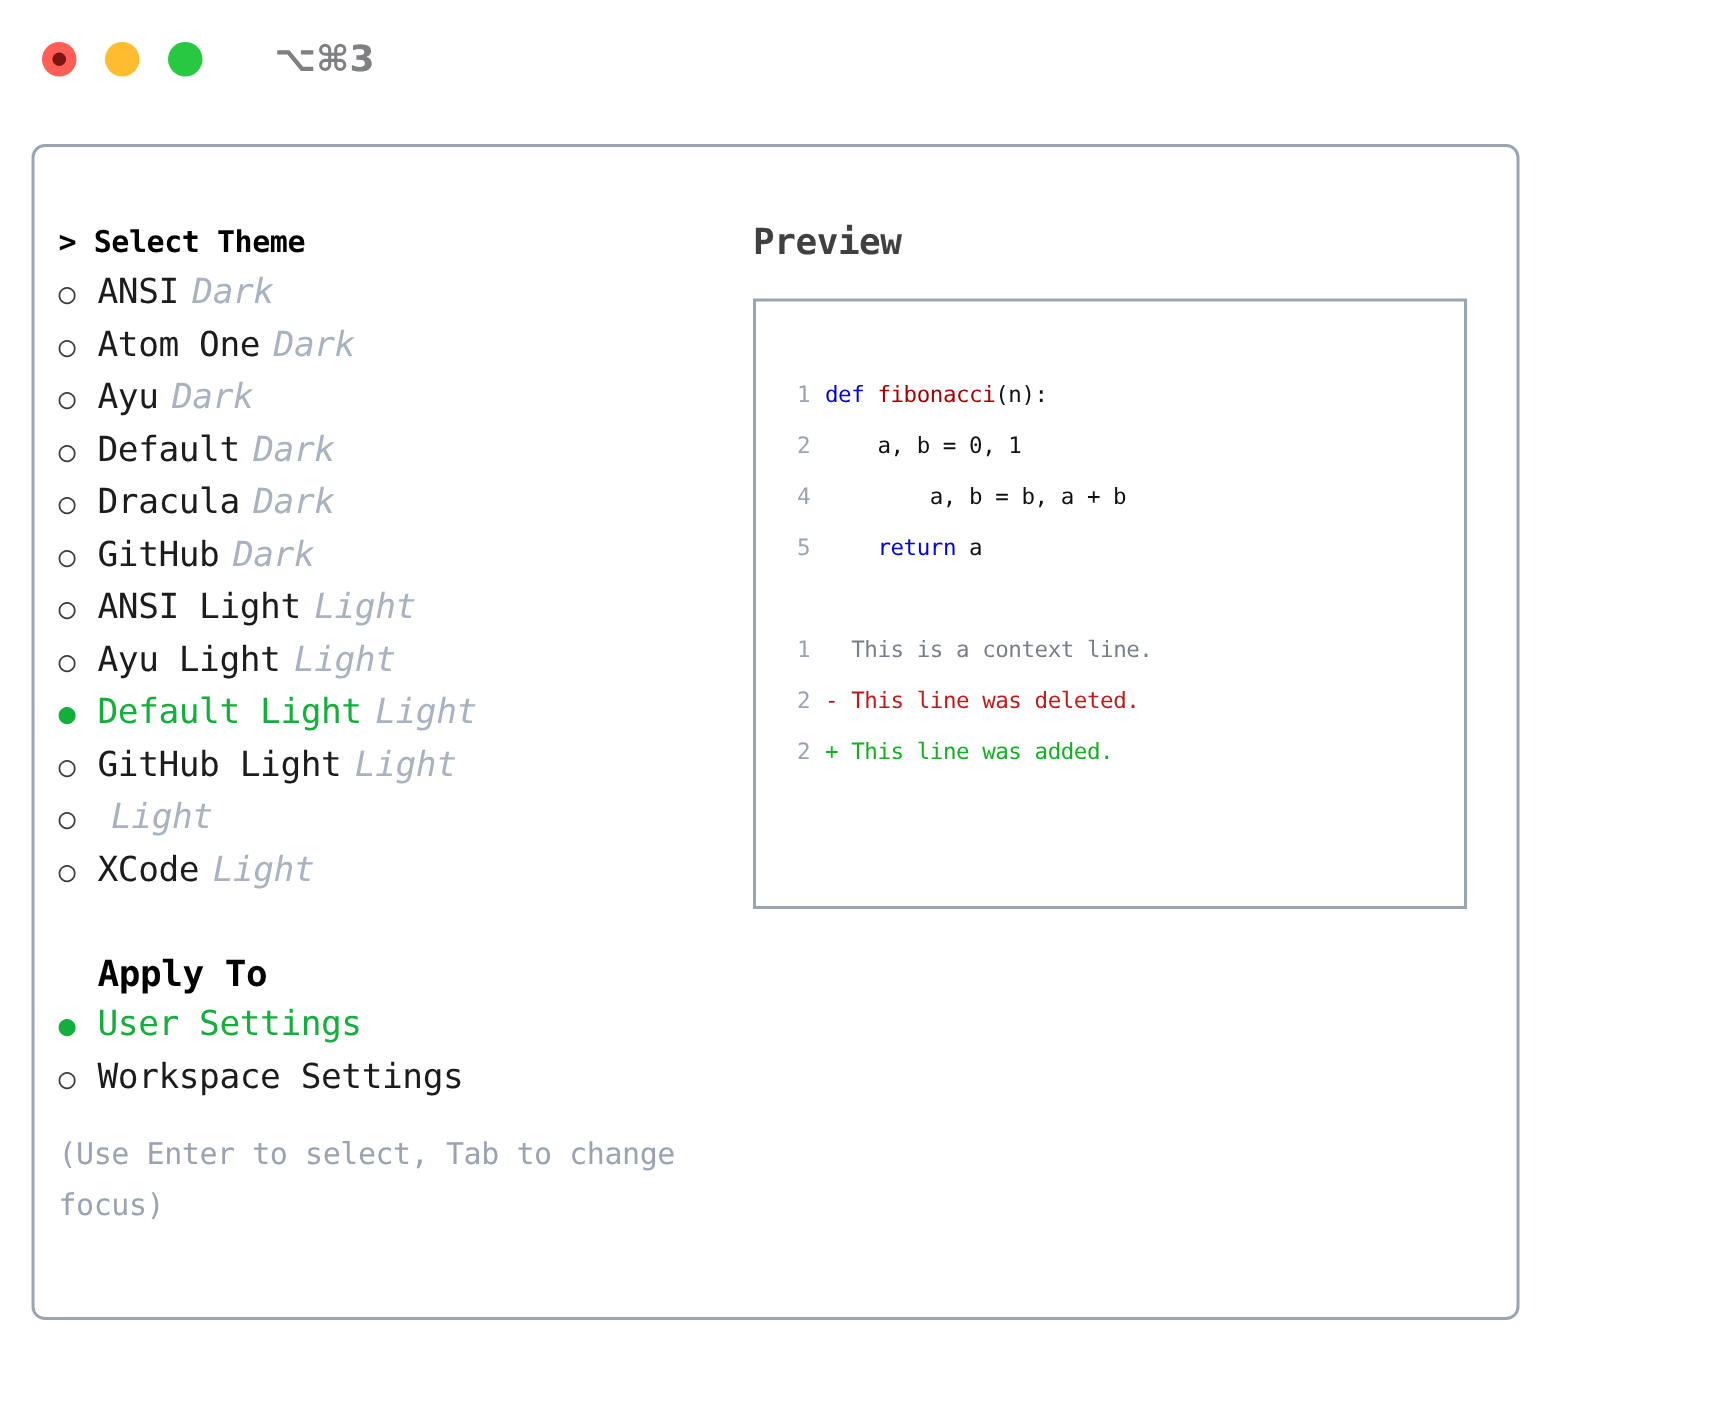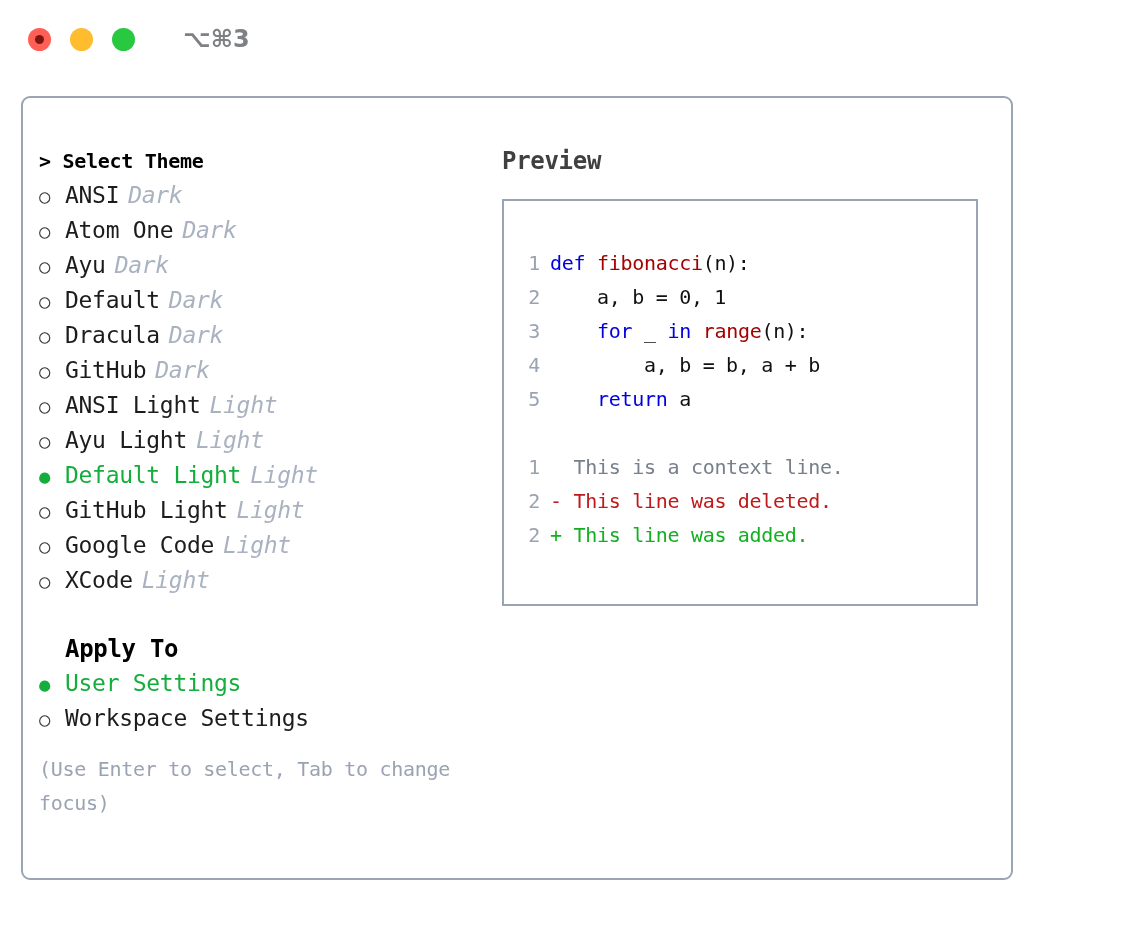--- a/index.html
+++ b/index.html
@@ -161,21 +161,21 @@
   .preview-box {
     margin-top: 21px;
     width: 476px;
     height: 407px;
     border: 2px solid #9aa5b4;
     box-sizing: border-box;
     background: #ffffff;
     padding: 45px 0 0 12px;
   }
   .code-line {
-    font-size: 20px;
+    font-size: 15px;
     line-height: 34px;
     white-space: pre;
     letter-spacing: -0.3px;
   }
   .ln {
     display: inline-block;
     width: 24px;
     text-align: right;
     color: #9aa3b2;
     margin-right: 10px;
@@ -213,21 +213,21 @@
             <div class="list-row"><span class="bullet">○</span><span class="item-label">ANSI</span><span class="item-tag">Dark</span></div>
             <div class="list-row"><span class="bullet">○</span><span class="item-label">Atom One</span><span class="item-tag">Dark</span></div>
             <div class="list-row"><span class="bullet">○</span><span class="item-label">Ayu</span><span class="item-tag">Dark</span></div>
             <div class="list-row"><span class="bullet">○</span><span class="item-label">Default</span><span class="item-tag">Dark</span></div>
             <div class="list-row"><span class="bullet">○</span><span class="item-label">Dracula</span><span class="item-tag">Dark</span></div>
             <div class="list-row"><span class="bullet">○</span><span class="item-label">GitHub</span><span class="item-tag">Dark</span></div>
             <div class="list-row"><span class="bullet">○</span><span class="item-label">ANSI Light</span><span class="item-tag">Light</span></div>
             <div class="list-row"><span class="bullet">○</span><span class="item-label">Ayu Light</span><span class="item-tag">Light</span></div>
             <div class="list-row selected"><span class="bullet">●</span><span class="item-label">Default Light</span><span class="item-tag">Light</span></div>
             <div class="list-row"><span class="bullet">○</span><span class="item-label">GitHub Light</span><span class="item-tag">Light</span></div>
-            <div class="list-row"><span class="bullet">○</span><span class="item-label">Google Code</span><span class="item-tag">Light</span></div>
+            <div class="list-row"><span class="bullet">○</span><span class="item-tag">Light</span></div>
             <div class="list-row"><span class="bullet">○</span><span class="item-label">XCode</span><span class="item-tag">Light</span></div>
           </div>
 
         <div class="spacer-row"></div>
 
         <div class="apply-head">Apply To</div>
 
         <div id="apply-list">
             <div class="list-row selected"><span class="bullet">●</span><span class="item-label">User Settings</span></div>
             <div class="list-row"><span class="bullet">○</span><span class="item-label">Workspace Settings</span></div>
@@ -235,21 +235,20 @@
 
         <div class="hint">(Use Enter to select, Tab to change focus)</div>
       </div>
 
       <div class="right-col">
         <div class="preview-head">Preview</div>
         <div class="preview-box">
           <div id="code-block">
               <div class="code-line"><span class="ln">1</span><span class="tok-kw">def </span><span class="tok-fn">fibonacci</span><span class="tok-pl">(n):</span></div>
               <div class="code-line"><span class="ln">2</span><span class="tok-pl">    a, b = 0, 1</span></div>
-              <div class="code-line"><span class="ln">3</span><span class="tok-pl">    </span><span class="tok-kw">for</span><span class="tok-pl"> _ </span><span class="tok-kw">in</span><span class="tok-pl"> </span><span class="tok-fn">range</span><span class="tok-pl">(n):</span></div>
               <div class="code-line"><span class="ln">4</span><span class="tok-pl">        a, b = b, a + b</span></div>
               <div class="code-line"><span class="ln">5</span><span class="tok-pl">    </span><span class="tok-kw">return</span><span class="tok-pl"> a</span></div>
             </div>
           <div class="gap-line"></div>
           <div id="diff-block">
               <div class="code-line"><span class="ln">1</span><span class="diff-ctx">  </span><span class="diff-ctx">This is a context line.</span></div>
               <div class="code-line"><span class="ln">2</span><span class="diff-del">- </span><span class="diff-del">This line was deleted.</span></div>
               <div class="code-line"><span class="ln">2</span><span class="diff-add">+ </span><span class="diff-add">This line was added.</span></div>
             </div>
         </div>

